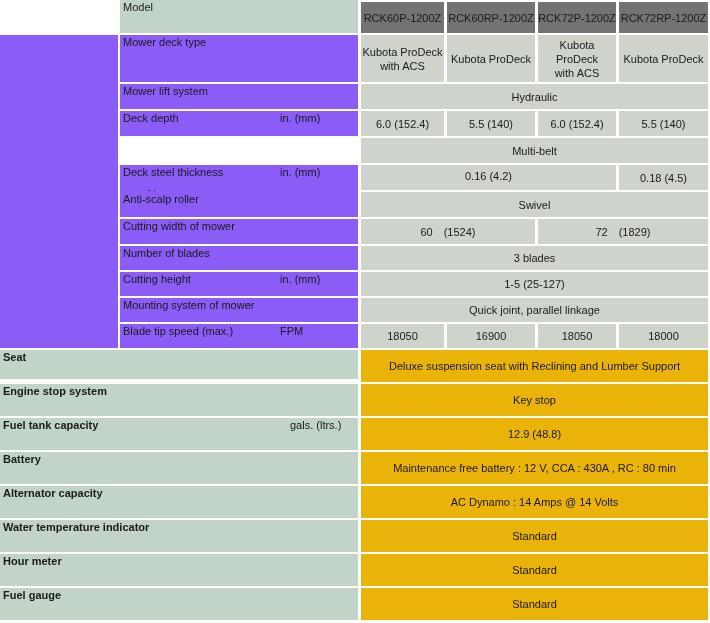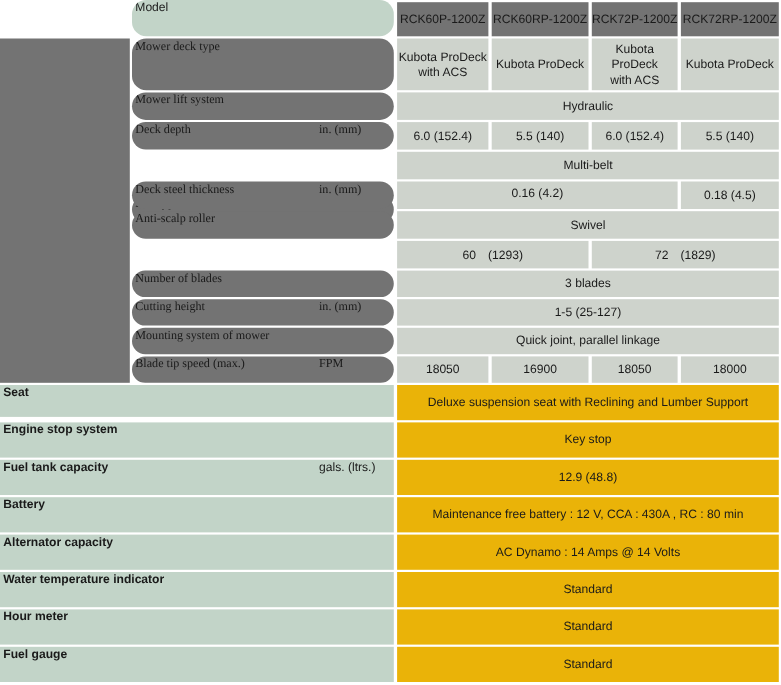--- a/index.html
+++ b/index.html
@@ -14,28 +14,28 @@
       background: #ffffff;
     }
     .cell {
       position: absolute;
       box-sizing: border-box;
       overflow: hidden;
     }
     
     .hdr-left  { background: #c2d4c8; }
     .hdr-right { background: #737373; }
-    .body-left { background: #737373; font-family: Liberation Serif, serif; }
+    .body-left { background: #8b5cf6; }
     .body-right{ background: #ced3cc; }
     .sec-left  { background: #c2d4c8; }
     .sec-right { background: #eab308; }
 
     .cat { font-weight: bold; padding: 1px 0 0 3px; font-size: 11px; }
-    .lbl { padding: 1px 0 0 3px; border-radius: 13px; }
-    .unit { position: absolute; top: 1px; left: 170px; }
+    .lbl { padding: 1px 0 0 3px; }
+    .unit { position: absolute; top: 1px; left: 160px; }
     .val {
       display: flex; align-items: center; justify-content: center;
       text-align: center; line-height: 14px;
     }
   </style>
 </head>
 <body>
 
 <div class="spec">
 
@@ -81,21 +81,24 @@
     <span class="unit">in. (mm)</span>
   </div>
   <div class="cell body-right val" style="left:361px;top:165px;width:255px;height:25px;align-items:flex-start;padding-top:4px;">0.16 (4.2)</div>
   <div class="cell body-right val" style="left:619px;top:165px;width:89px;height:25px;">0.18 (4.5)</div>
 
   <div class="cell body-left lbl" style="left:120px;top:192px;width:238px;height:25px;">
     <span>Anti-scalp roller</span>
   </div>
   <div class="cell body-right val" style="left:361px;top:192px;width:347px;height:25px;">Swivel</div>
 
-  <div class="cell body-right val" style="left:361px;top:219px;width:174px;height:25px;">60　(1293)</div>
+  <div class="cell body-left lbl" style="left:120px;top:219px;width:238px;height:25px;">
+    <span>Cutting width of mower</span>
+  </div>
+  <div class="cell body-right val" style="left:361px;top:219px;width:174px;height:25px;">60　(1524)</div>
   <div class="cell body-right val" style="left:538px;top:219px;width:170px;height:25px;">72　(1829)</div>
 
   <div class="cell body-left lbl" style="left:120px;top:246px;width:238px;height:24px;">
     <span>Number of blades</span>
   </div>
   <div class="cell body-right val" style="left:361px;top:246px;width:347px;height:24px;">3 blades</div>
 
   <div class="cell body-left lbl" style="left:120px;top:272px;width:238px;height:24px;">
     <span>Cutting height</span>
     <span class="unit">in. (mm)</span>

